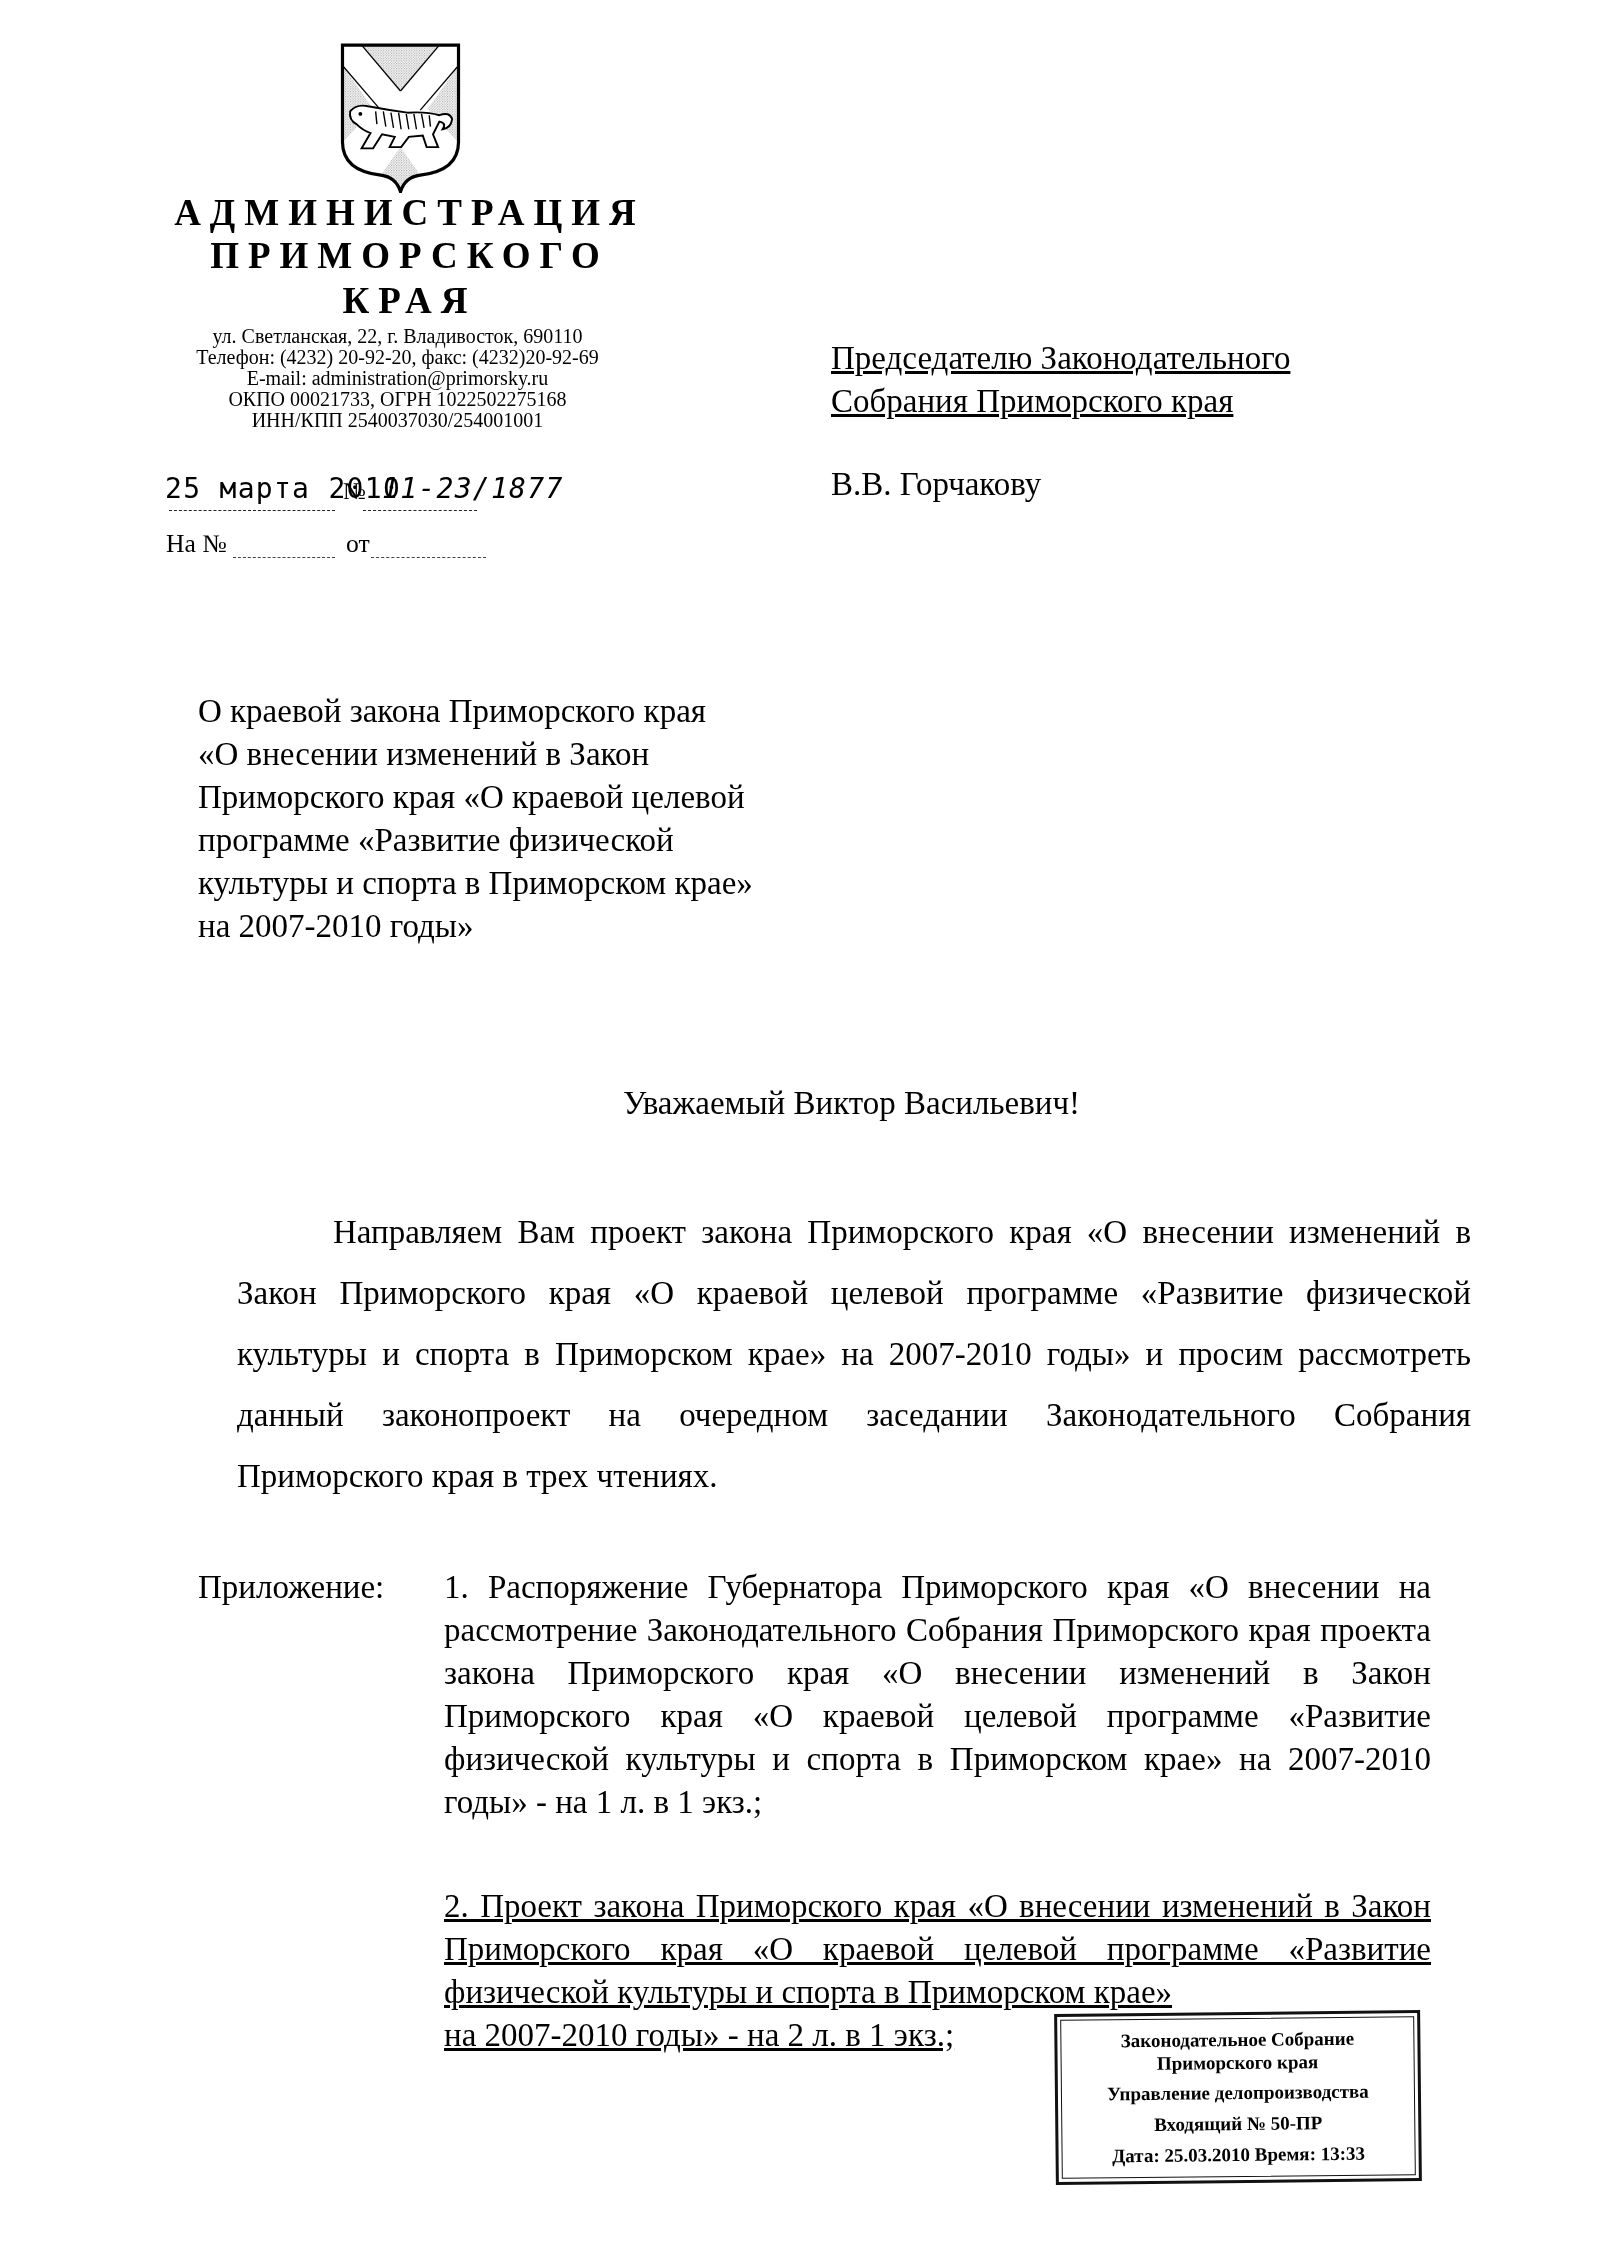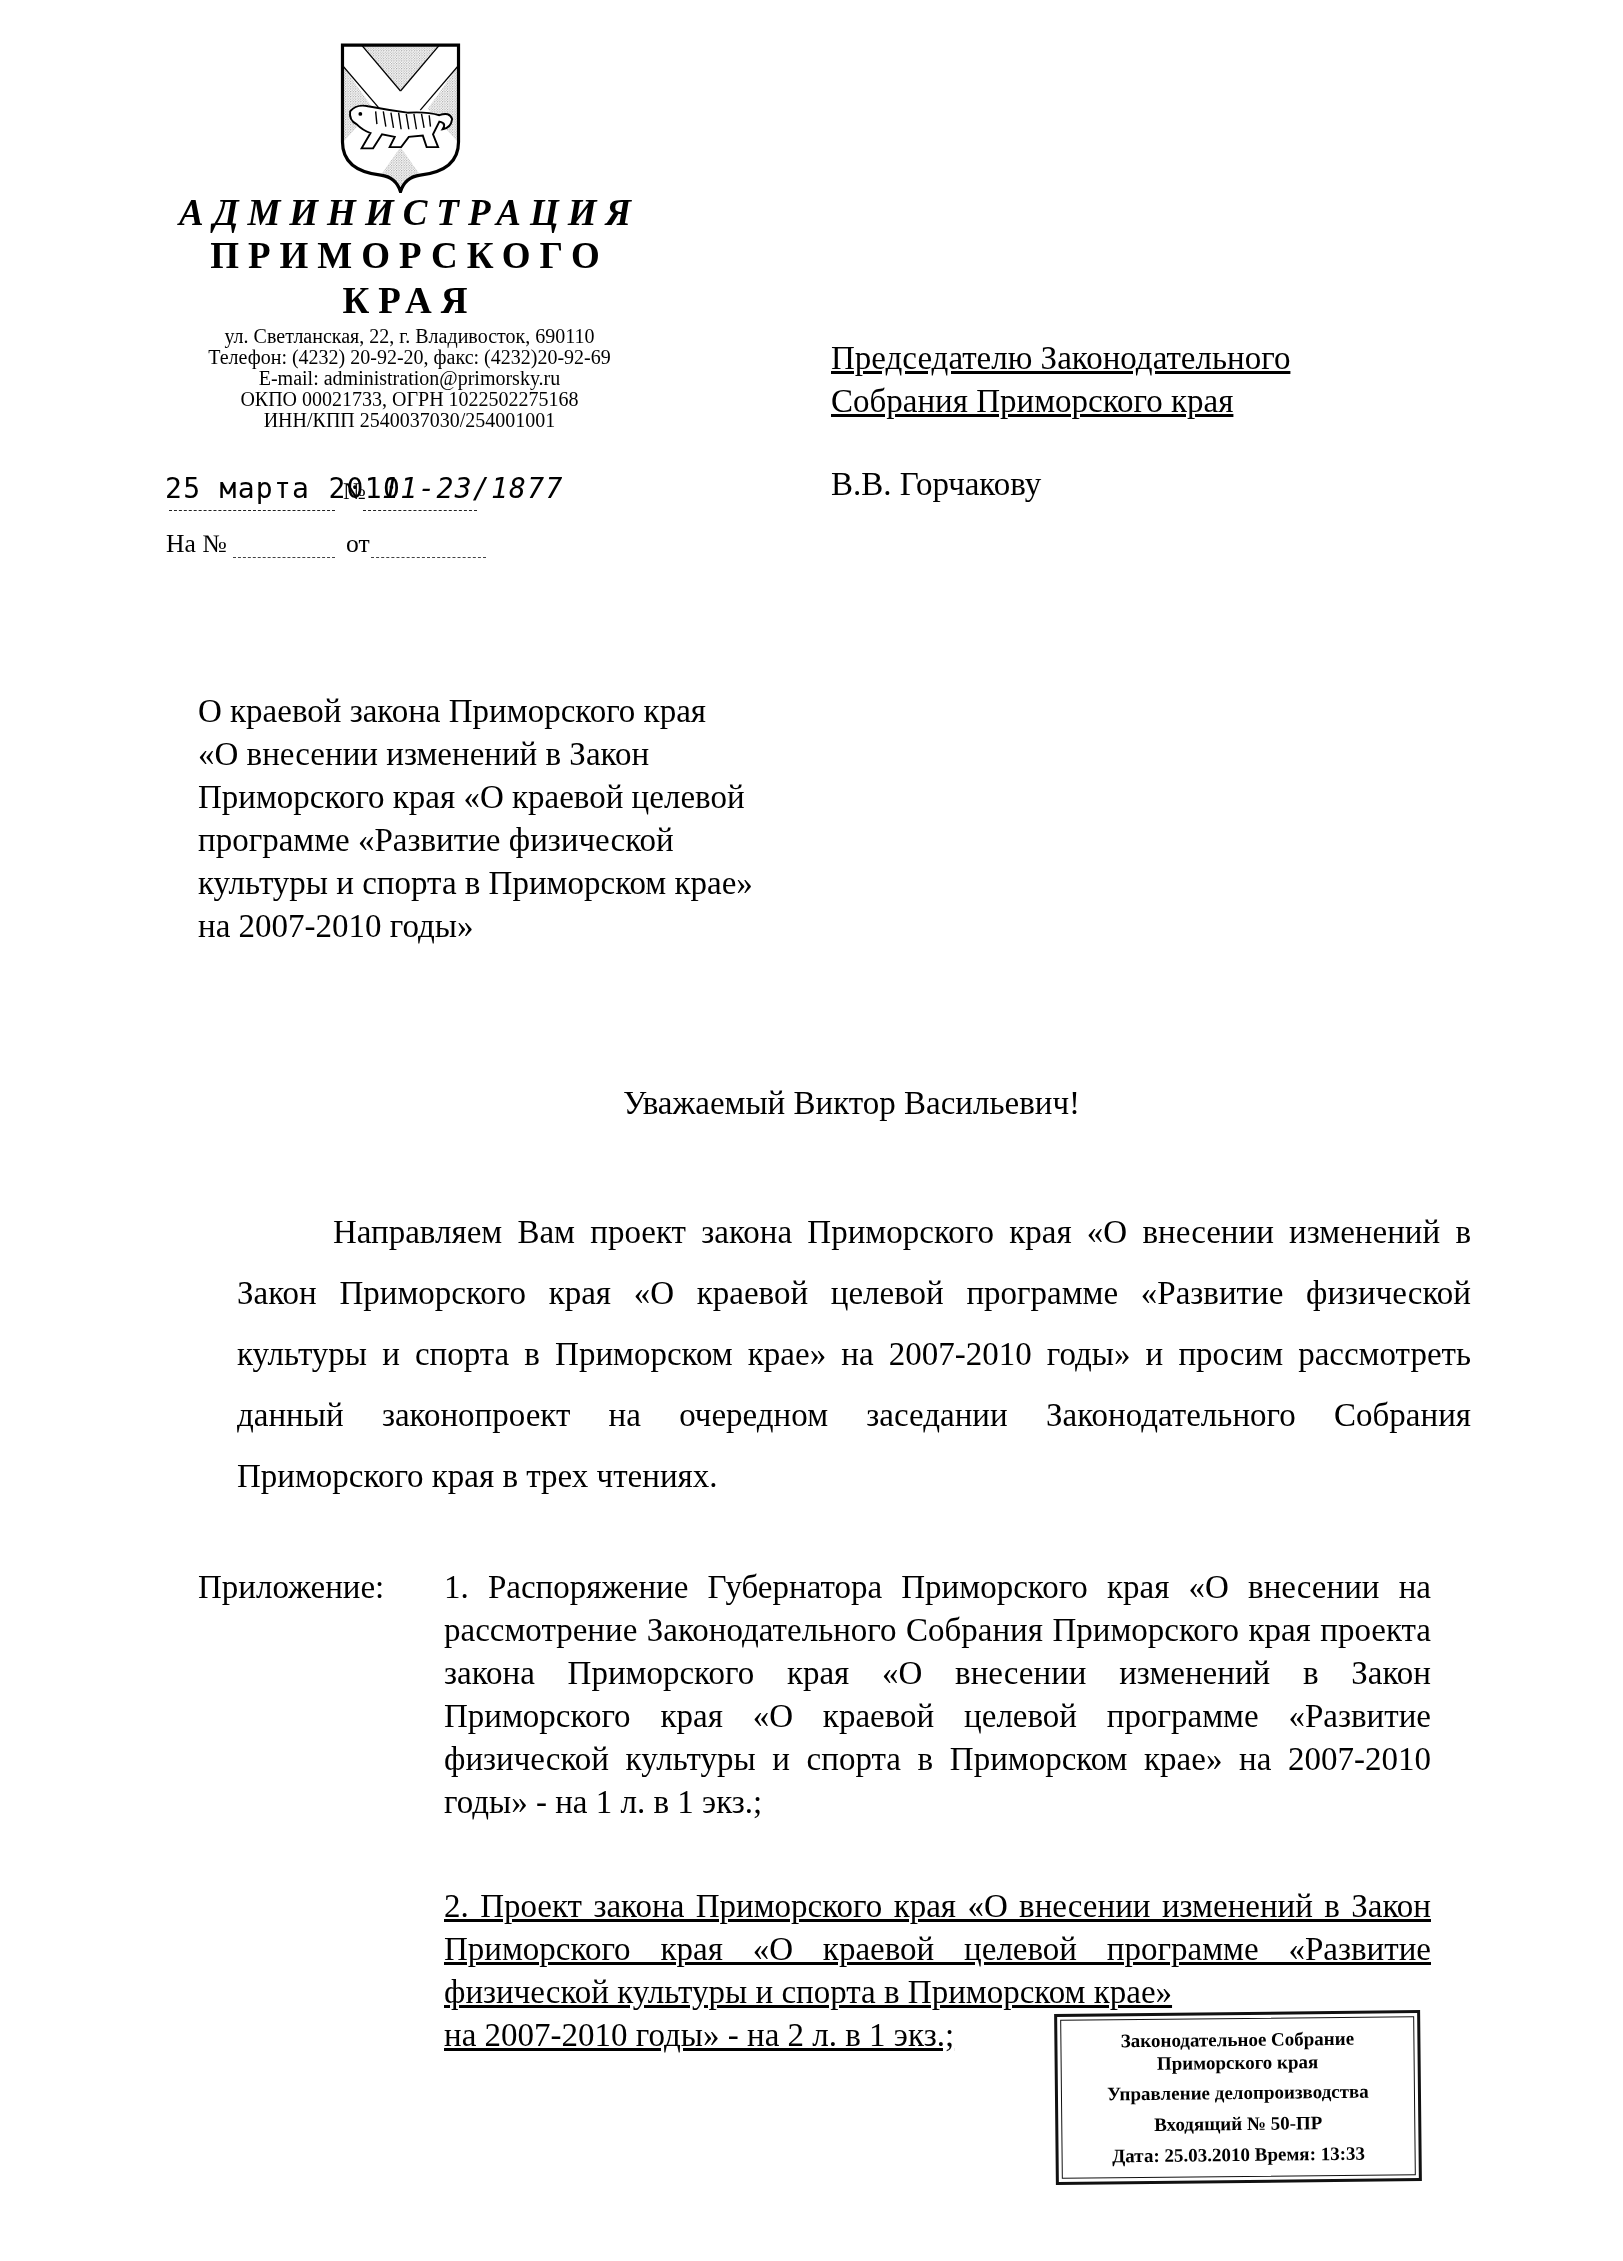--- a/index.html
+++ b/index.html
@@ -21,26 +21,26 @@
     #emblem {
       left: 337px; top: 40px; width: 127px; height: 153px;
     }
 
     
     .org-name {
       left: 160px; width: 499px; text-align: center;
       font-weight: bold; letter-spacing: 9px; font-size: 37px;
       line-height: 45px;
     }
-    #org-line1 { top: 190px; font-style: italic; }
+    #org-line1 { top: 190px; }
     #org-line2 { top: 233px; }
 
     
     .req {
-      left: 160px; width: 499px; text-align: center;
+      left: 148px; width: 499px; text-align: center;
       font-size: 20px; line-height: 21px;
     }
     #req-block { top: 326px; }
 
     
     #date-line {
       left: 165px; top: 472px; width: 511px; height: 38px;
     }
     .mono-handfill {
       font-family: "DejaVu Sans Mono", "Liberation Mono", monospace;

